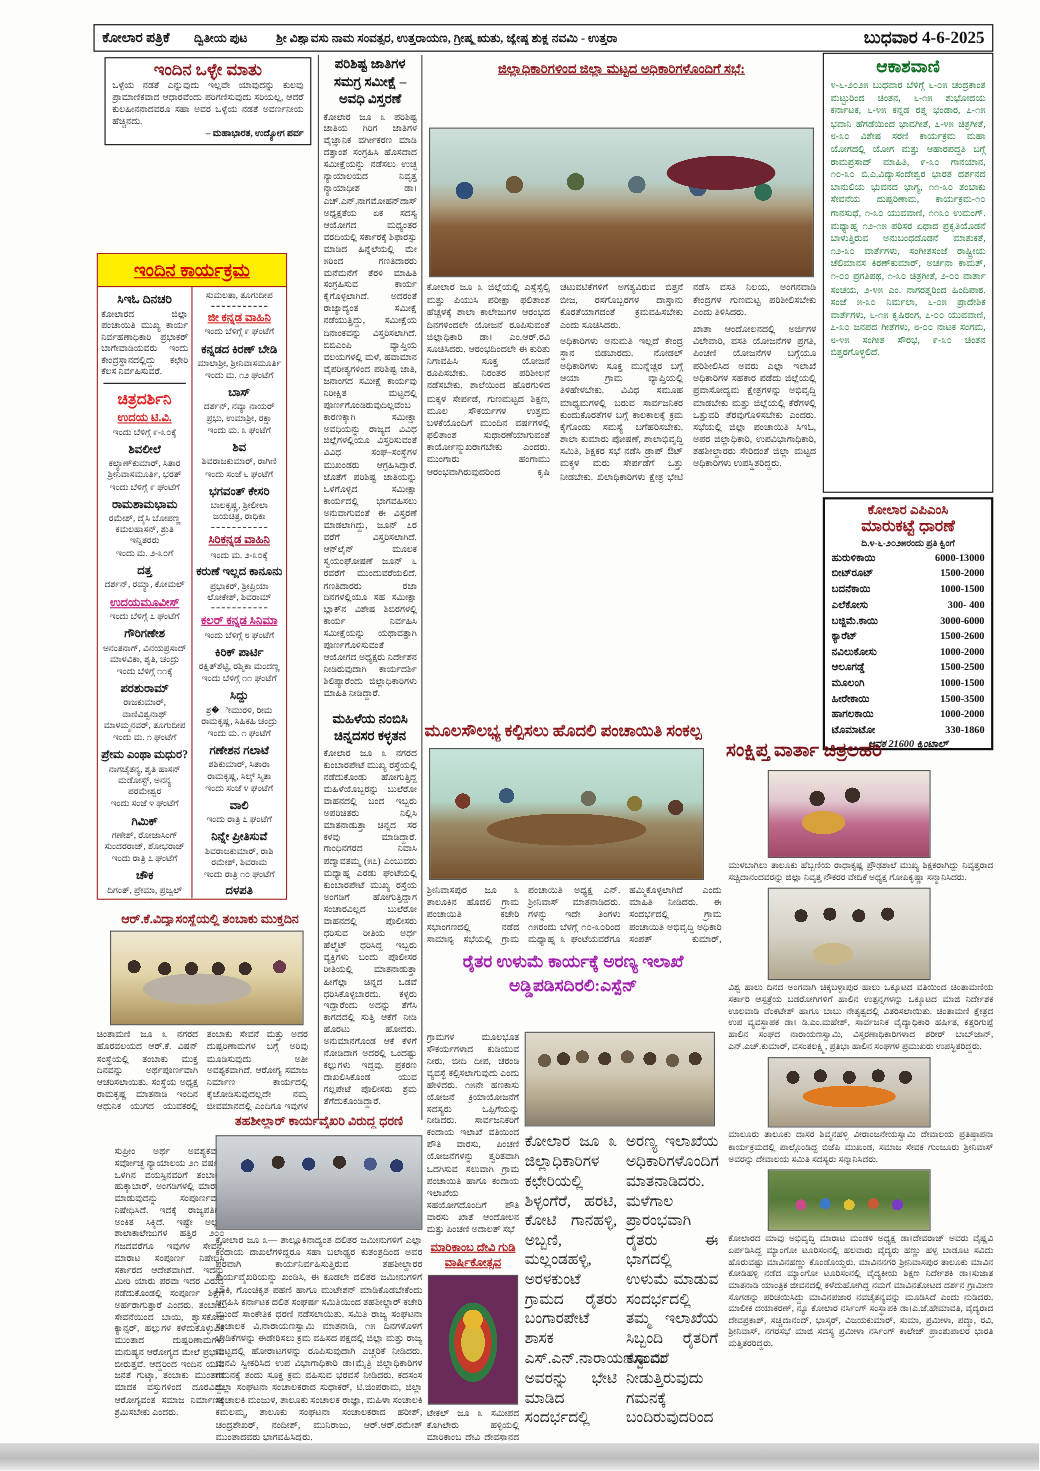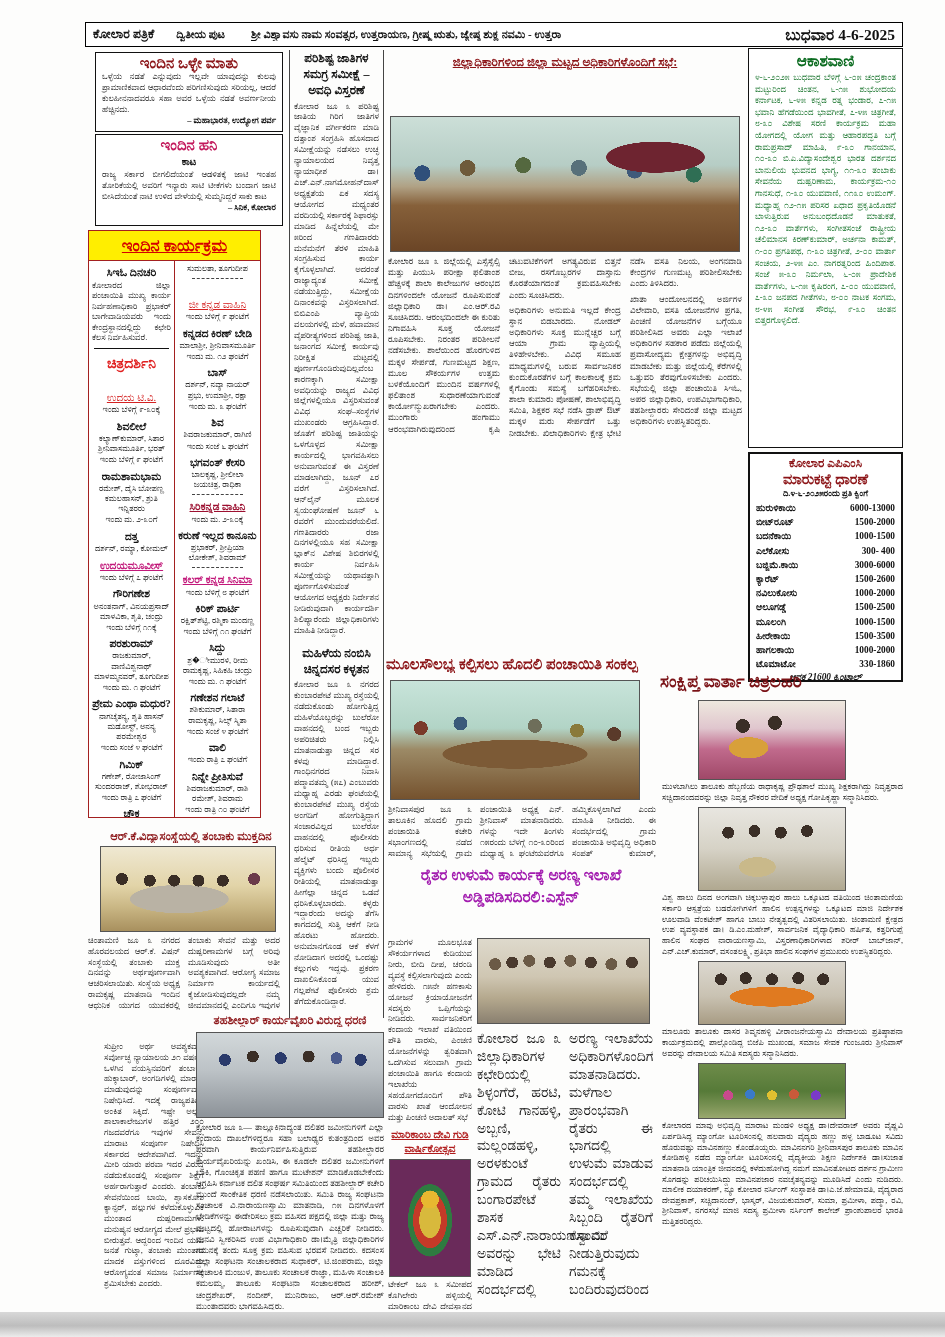--- a/index.html
+++ b/index.html
@@ -25,21 +25,21 @@
   
   .prog{left:88px;top:230px;width:173px;height:588px;border:1.6px solid #a32020;box-sizing:border-box;background:#fff;display:flex;flex-direction:column;overflow:hidden;}
   .prog-head{height:29px;background:#ffee00;border-bottom:1.6px solid #a32020;color:#d40000;font-weight:bold;font-size:16.5px;text-align:center;line-height:29px;text-decoration:underline;flex:none;}
   .prog-cols{flex:1;display:flex;overflow:hidden;}
   .prog-col{flex:1;padding:2px 3px;overflow:hidden;}
   .prog-col:first-child{border-right:1.6px solid #a32020;}
   .pl{font-size:8.4px;text-align:center;margin:1px 0;line-height:1.25;}
   .pl[data-kind="hdr"]{font-weight:bold;font-size:11px;margin-top:3px;}
   .pl[data-kind="txt"]{text-align:justify;}
   .pl[data-kind="red"]{color:#e02020;font-weight:bold;font-size:14px;margin:6px 0 2px;}
-  .pl[data-kind="chRed"]{color:#d42222;font-weight:normal;font-size:10.5px;text-decoration:underline;margin-top:19px;}
+  .pl[data-kind="chRed"]{color:#d42222;font-weight:bold;font-size:10.5px;text-decoration:underline;margin-top:2px;}
   .pl[data-kind="chMag"]{color:#c2187a;font-weight:bold;font-size:10.5px;text-decoration:underline;margin-top:5px;}
   .pl[data-kind="chDark"]{color:#9c1030;font-weight:bold;font-size:10.5px;text-decoration:underline;margin-top:5px;}
   .pl[data-kind="show"]{font-weight:bold;font-size:10.5px;margin-top:4px;}
   .pl[data-kind="cast"]{font-size:8.2px;}
   .pl[data-kind="time"]{font-size:8.2px;}
   .pl[data-kind="dash"]{border-top:1px dashed #444;height:0;margin:4px 14px;}
   .pl[data-kind="rule"]{border-top:1.5px solid #111;height:0;margin:4px 2px;}
   
   .survey{left:289px;top:50px;width:95px;height:968px;border-left:1px solid #444;border-right:1px solid #444;box-sizing:border-box;padding:0 4px;overflow:hidden;}
   .survey-head{font-weight:bold;font-size:12px;text-align:center;line-height:1.35;margin-bottom:3px;}
@@ -181,26 +181,20 @@
     <span class="mh-panchanga">ಶ್ರೀ ವಿಶ್ವಾವಸು ನಾಮ ಸಂವತ್ಸರ, ಉತ್ತರಾಯಣ, ಗ್ರೀಷ್ಮ ಋತು, ಜ್ಯೇಷ್ಠ ಶುಕ್ಲ ನವಮಿ - ಉತ್ತರಾ</span>
     <span class="mh-date">ಬುಧವಾರ 4-6-2025</span>
   </div>
 
   <div class="abs box gw">
     <div class="gw-title">ಇಂದಿನ ಒಳ್ಳೇ ಮಾತು</div>
     <div class="small-body">ಒಳ್ಳೆಯ ನಡತೆ ಎನ್ನುವುದು ಇಲ್ಲವೇ ಯಾವುದನ್ನು ಕುಲವು ಪ್ರಾಮಾಣಿಕವಾದ ಆಧಾರವೆಂದು ಪರಿಗಣಿಸುವುದು ಸರಿಯಲ್ಲ, ಆದರೆ ಕುಲಹೀನನಾದವರೂ ಸಹಾ ಅವರ ಒಳ್ಳೆಯ ನಡತೆ ಅವರ್ಣನೀಯ ಹೆಚ್ಚಿನದು.</div>
     <div class="credit">– ಮಹಾಭಾರತ, ಉದ್ಯೋಗ ಪರ್ವ</div>
   </div>
 
-  <div class="abs box hani">
-    <div class="hani-title">ಇಂದಿನ ಹನಿ</div>
-    <div class="hani-sub">ಕಾಟ</div>
-    <div class="small-body">ರಾಜ್ಯ ಸರ್ಕಾರ ಬೀಗಲಿದೆಯಂತೆ ಆಡಳಿತಕ್ಕೆ ಜಾಟಿ ಇಂತಹ ತೋರಿಕೆಯಲ್ಲಿ ಅವರಿಗೆ ಇನ್ಯಾರು ಸಾಟಿ ಟೀಕೆಗಳು ಬಂದಾಗ ಜಾಟಿ ಬೀಸಿದೆಯಂತೆ ನಾಟಿ ಉಳಿದ ವೇಳೆಯಲ್ಲಿ ಸುಮ್ಮನಿದ್ದರೆ ಸಾಕು ಕಾಟ</div>
-    <div class="credit">– ಸಿನಿಕ, ಕೋಲಾರ</div>
-  </div>
 
   <div class="abs prog">
     <div class="prog-head">ಇಂದಿನ ಕಾರ್ಯಕ್ರಮ</div>
     <div class="prog-cols">
       <div class="prog-col">
 
           <div class="pl" data-kind="hdr">ಸಿಇಓ ದಿನಚರಿ</div>
 
           <div class="pl" data-kind="txt">ಕೋಲಾರದ ಜಿಲ್ಲಾ ಪಂಚಾಯಿತಿ ಮುಖ್ಯ ಕಾರ್ಯ ನಿರ್ವಹಣಾಧಿಕಾರಿ ಪ್ರಭಾಕರ್ ಬಾಗೇವಾಡಿಯವರು ಇಂದು ಕೇಂದ್ರಸ್ಥಾನದಲ್ಲಿದ್ದು ಕಛೇರಿ ಕೆಲಸ ನಿರ್ವಹಿಸುವರೆ.</div>
 

